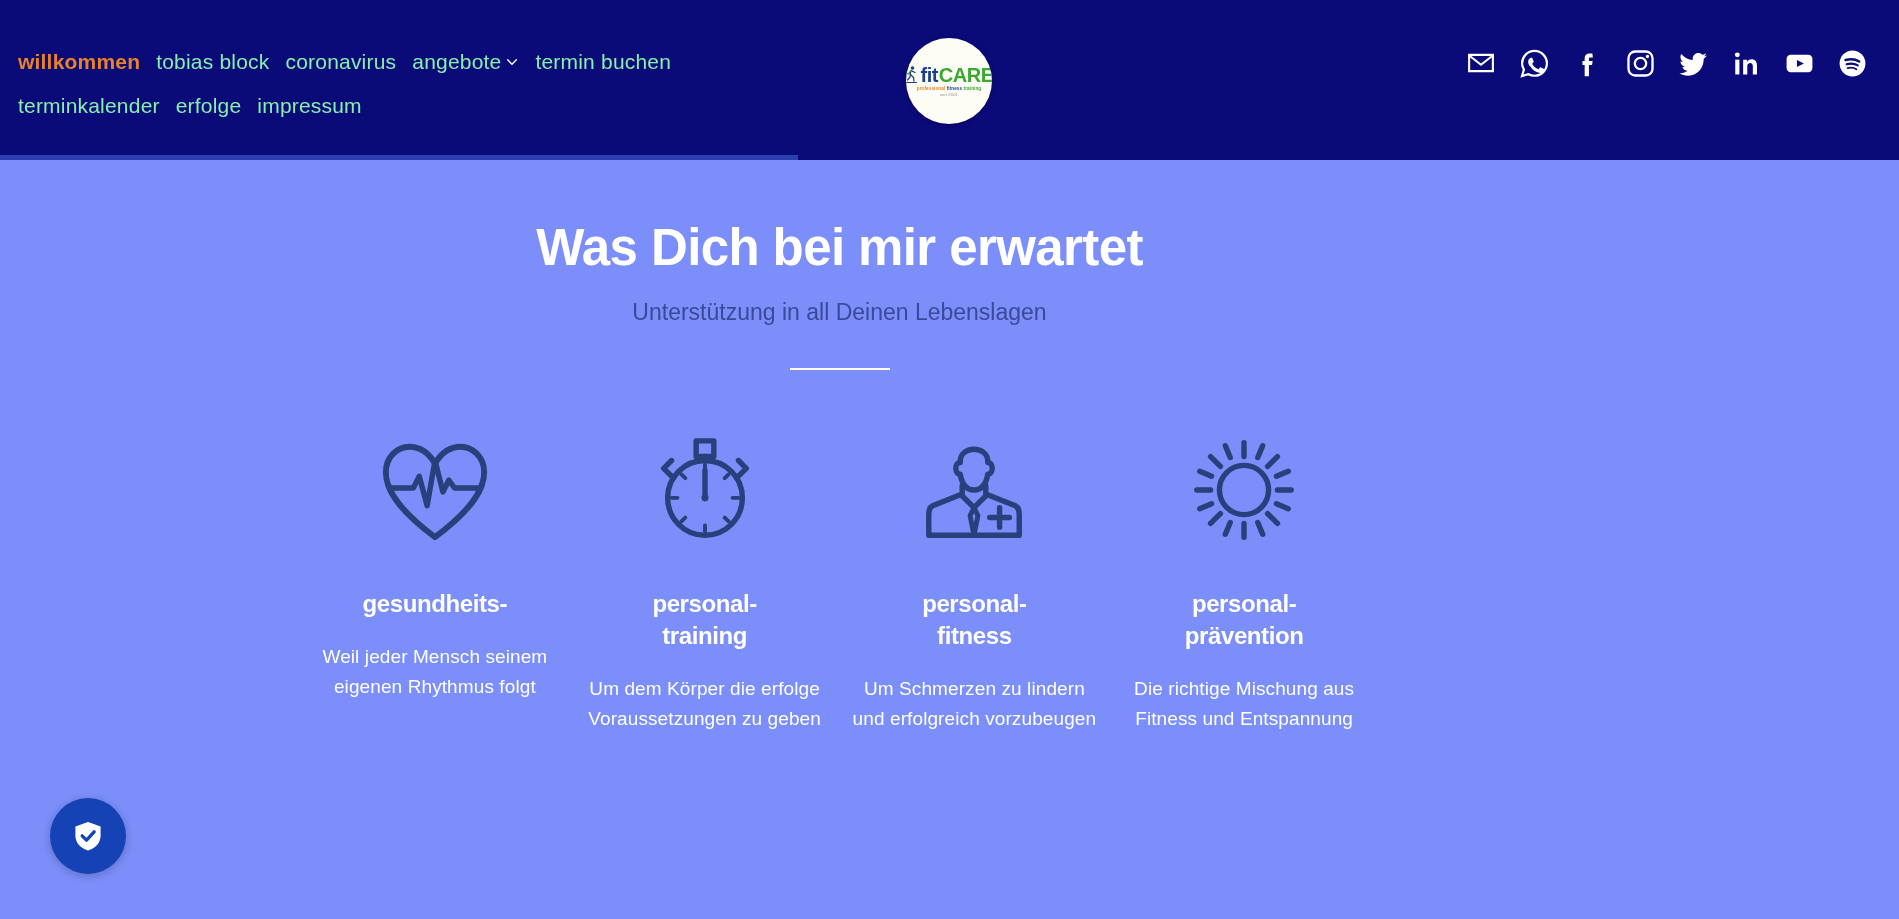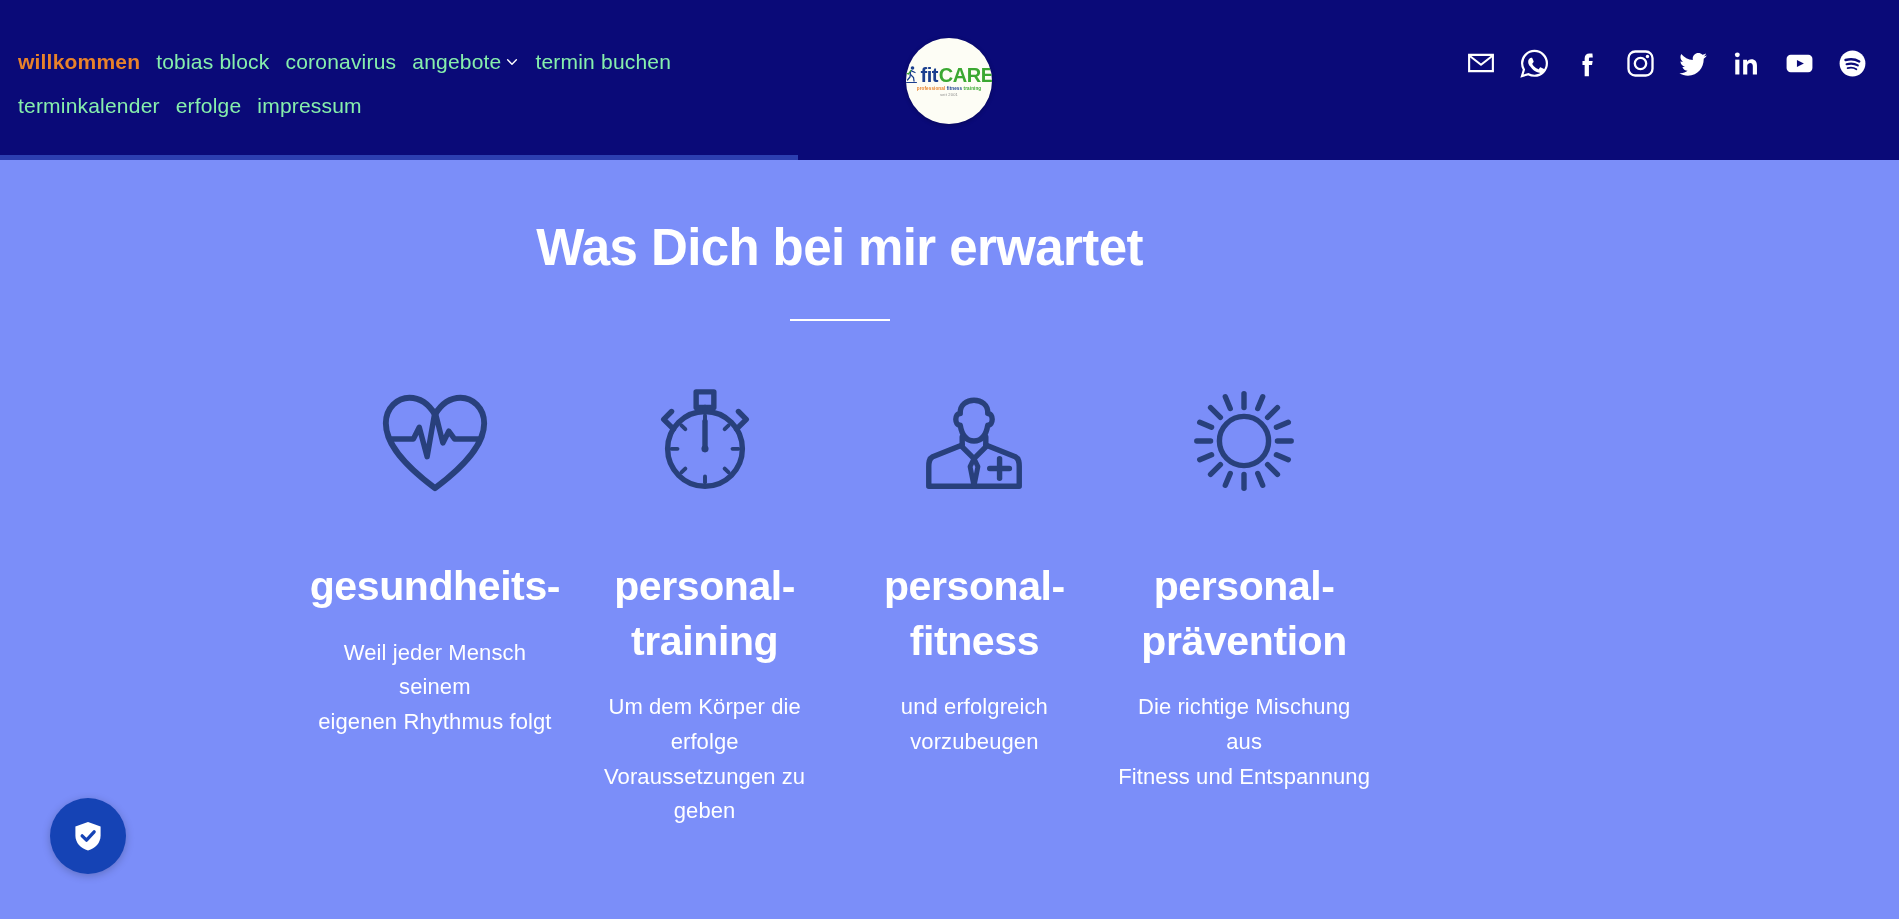--- a/index.html
+++ b/index.html
@@ -195,31 +195,31 @@
   }
   .card-icon svg {
     display: block;
     stroke: #28407c;
     fill: none;
     stroke-width: 6;
     stroke-linecap: round;
     stroke-linejoin: round;
   }
   .card-title {
-    margin-top: 48px;
+    margin-top: 28px;
     color: #ffffff;
-    font-size: 41px;
+    font-size: 24px;
     font-weight: 700;
     line-height: 1.33;
     letter-spacing: -0.4px;
   }
   .card-desc {
     margin-top: 22px;
     color: #ffffff;
-    font-size: 22px;
+    font-size: 19px;
     line-height: 1.58;
     letter-spacing: 0.1px;
   }
 
   
   .consent-btn {
     position: absolute;
     left: 50px;
     top: 798px;
     width: 76px;
@@ -346,20 +346,21 @@
   </div>
 
   <div class="nav-progress-track">
     <div class="nav-progress-fill" id="progress-fill" style="width: 42%;"></div>
   </div>
 </div>
 
 <div class="main">
 
   <h1 class="section-title">Was Dich bei mir erwartet</h1>
+  <p class="section-sub">Unterstützung in all Deinen Lebenslagen</p>
   <div class="divider"></div>
 
   <div class="cards">
 
     <div class="card">
       <div class="card-icon">
         <svg viewBox="0 0 120 120" width="118" height="118" aria-hidden="true">
           <path d="M60 108 C20 78 10 58 10 42 C10 26 22 16 34 16 C45 16 54 23 60 33 C66 23 75 16 86 16 C98 16 110 26 110 42 C110 58 100 78 60 108Z"></path>
           <path d="M14 58 H38 L44 46 L52 76 L60 30 L68 62 L74 50 L80 58 H106" stroke-width="5.5"></path>
         </svg>
@@ -412,20 +413,21 @@
           <path d="M60 78 L56 86 L60 106 L64 86 L60 78Z" stroke-width="5"></path>
           <path d="M86 78 V98" stroke-width="5.5"></path>
           <path d="M76 88 H96" stroke-width="5.5"></path>
         </svg>
       </div>
       <div class="card-title">
         <div>personal-</div>
         <div>fitness</div>
       </div>
       <div class="card-desc">
+        <div>Um Schmerzen zu lindern</div>
         <div>und erfolgreich vorzubeugen</div>
       </div>
     </div>
 
     <div class="card">
       <div class="card-icon">
         <svg viewBox="0 0 120 120" width="118" height="118" aria-hidden="true">
           <circle cx="60" cy="60" r="25" stroke-width="5.5"></circle>
           <path d="M60 12 V26" stroke-width="5.5"></path>
           <path d="M60 94 V108" stroke-width="5.5"></path>

